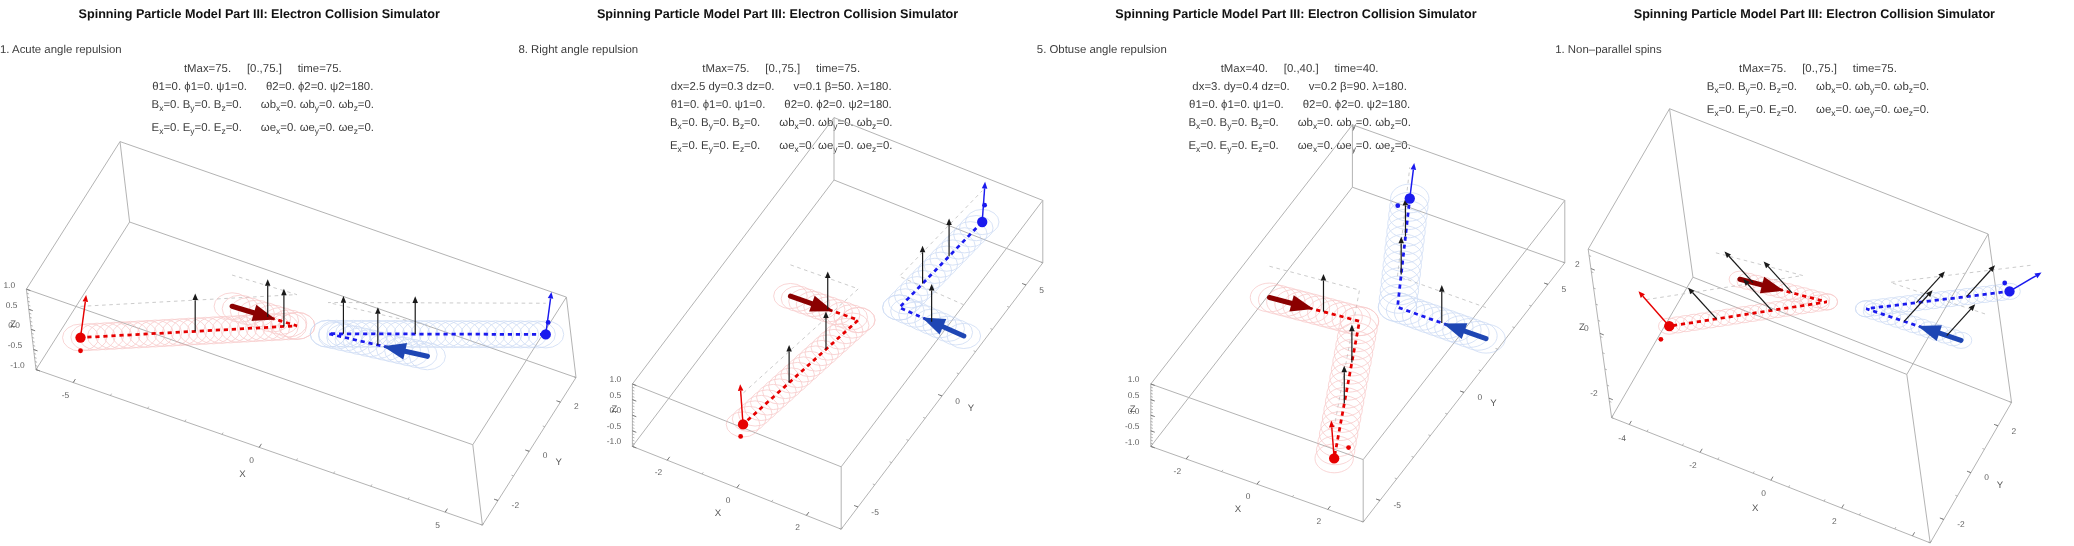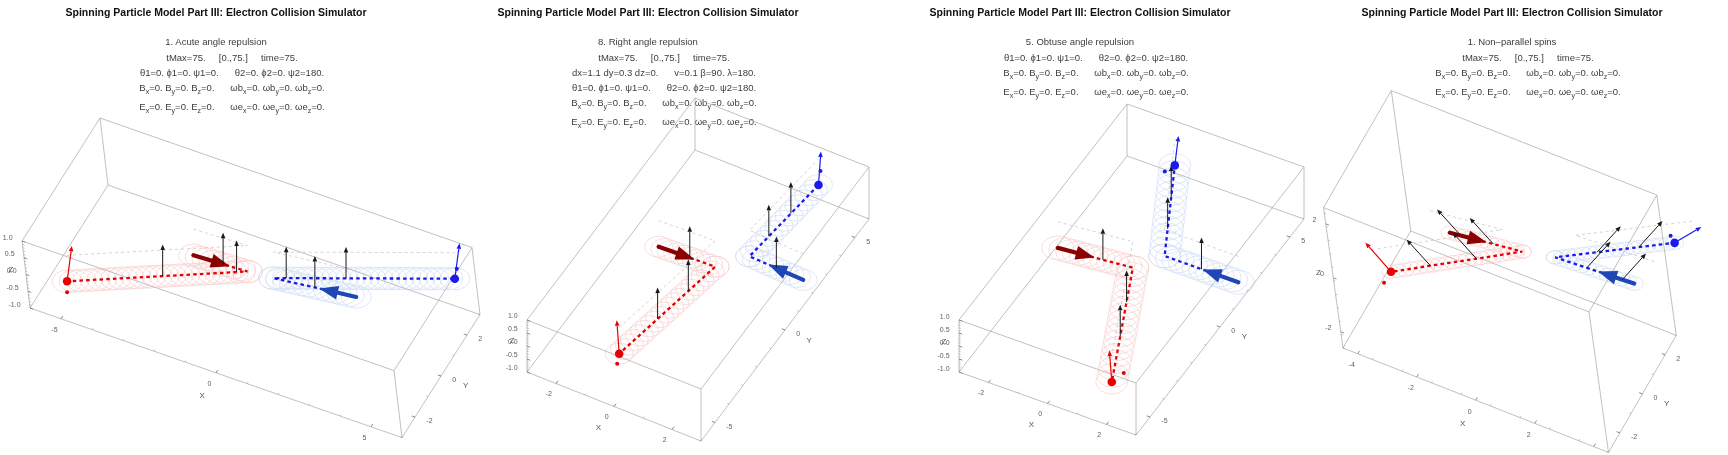--- a/index.html
+++ b/index.html
@@ -1,23 +1,23 @@
 <!DOCTYPE html>
 <html><head>
 <meta charset="utf-8">
 <style>
   html,body{margin:0;padding:0;background:#ffffff;}
   body{width:1728px;height:455px;font-family:"Liberation Sans", sans-serif;overflow:hidden;}
   .row{display:flex;width:1572px;height:455px;}
   .panel{position:relative;width:432px;height:455px;flex:0 0 432px;}
   .panel-title{position:absolute;top:6px;left:0;width:100%;text-align:center;
     font-size:10.5px;font-weight:bold;color:#111;letter-spacing:0;}
-  .panel-subtitle{position:absolute;top:36px;left:0;width:100%;text-align:center;
+  .panel-subtitle{position:absolute;top:36px;left:0;width:100%;text-align:left;
     font-size:9.5px;color:#3c3c3c;}
-  .params{position:absolute;top:50px;left:16px;width:100%;text-align:center;color:#3c3c3c;}
+  .params{position:absolute;top:50px;left:3px;width:100%;text-align:center;color:#3c3c3c;}
   .param-line{font-size:9.5px;line-height:15px;white-space:pre;}
   .param-line sub{font-size:7px;}
   svg.plot{position:absolute;left:0;top:0;width:432px;height:455px;overflow:visible;}
 </style>
 </head>
 <body>
 
 <div class="row">
 
   <div class="panel">
@@ -229,21 +229,21 @@
           <circle cx="456.8" cy="268.72" r="2" fill="#1a1aee"></circle>
         </g>
       </svg>
   </div>
 
   <div class="panel">
     <div class="panel-title">Spinning Particle Model Part III: Electron Collision Simulator</div>
     <div class="panel-subtitle">8. Right angle repulsion</div>
     <div class="params">
       <div class="param-line">tMax=75.     [0.,75.]     time=75.</div>
-      <div class="param-line">dx=1.1 dy=0.3 dz=0.      v=0.1 β=90. λ=180.</div>
+      <div class="param-line">dx=2.5 dy=0.3 dz=0.      v=0.1 β=50. λ=180.</div>
       <div class="param-line">θ1=0. ϕ1=0. ψ1=0.      θ2=0. ϕ2=0. ψ2=180.</div>
       <div class="param-line">B<sub>x</sub>=0. B<sub>y</sub>=0. B<sub>z</sub>=0.      ωb<sub>x</sub>=0. ωb<sub>y</sub>=0. ωb<sub>z</sub>=0.</div>
       <div class="param-line">E<sub>x</sub>=0. E<sub>y</sub>=0. E<sub>z</sub>=0.      ωe<sub>x</sub>=0. ωe<sub>y</sub>=0. ωe<sub>z</sub>=0.</div>
     </div>
     <svg class="plot">
         <g>
           <line x1="95" y1="372" x2="269" y2="441" stroke="#b0b0b0" stroke-width="0.8"></line>
           <line x1="263" y1="150" x2="437" y2="219" stroke="#b0b0b0" stroke-width="0.8"></line>
           <line x1="95" y1="320" x2="269" y2="389" stroke="#b0b0b0" stroke-width="0.8"></line>
           <line x1="263" y1="98" x2="437" y2="167" stroke="#b0b0b0" stroke-width="0.8"></line>
@@ -418,20 +418,22 @@
           <circle cx="386.5" cy="185" r="4.3" fill="#1a1aee"></circle>
           <circle cx="388.5" cy="171" r="2" fill="#1a1aee"></circle>
         </g>
       </svg>
   </div>
 
   <div class="panel">
     <div class="panel-title">Spinning Particle Model Part III: Electron Collision Simulator</div>
     <div class="panel-subtitle">5. Obtuse angle repulsion</div>
     <div class="params">
+      <div class="param-line">tMax=40.     [0.,40.]     time=40.</div>
+      <div class="param-line">dx=3. dy=0.4 dz=0.      v=0.2 β=90. λ=180.</div>
       <div class="param-line">θ1=0. ϕ1=0. ψ1=0.      θ2=0. ϕ2=0. ψ2=180.</div>
       <div class="param-line">B<sub>x</sub>=0. B<sub>y</sub>=0. B<sub>z</sub>=0.      ωb<sub>x</sub>=0. ωb<sub>y</sub>=0. ωb<sub>z</sub>=0.</div>
       <div class="param-line">E<sub>x</sub>=0. E<sub>y</sub>=0. E<sub>z</sub>=0.      ωe<sub>x</sub>=0. ωe<sub>y</sub>=0. ωe<sub>z</sub>=0.</div>
     </div>
     <svg class="plot">
         <g>
           <line x1="95" y1="372" x2="272" y2="435" stroke="#b0b0b0" stroke-width="0.8"></line>
           <line x1="263" y1="156" x2="440" y2="219" stroke="#b0b0b0" stroke-width="0.8"></line>
           <line x1="95" y1="320" x2="272" y2="383" stroke="#b0b0b0" stroke-width="0.8"></line>
           <line x1="263" y1="104" x2="440" y2="167" stroke="#b0b0b0" stroke-width="0.8"></line>

